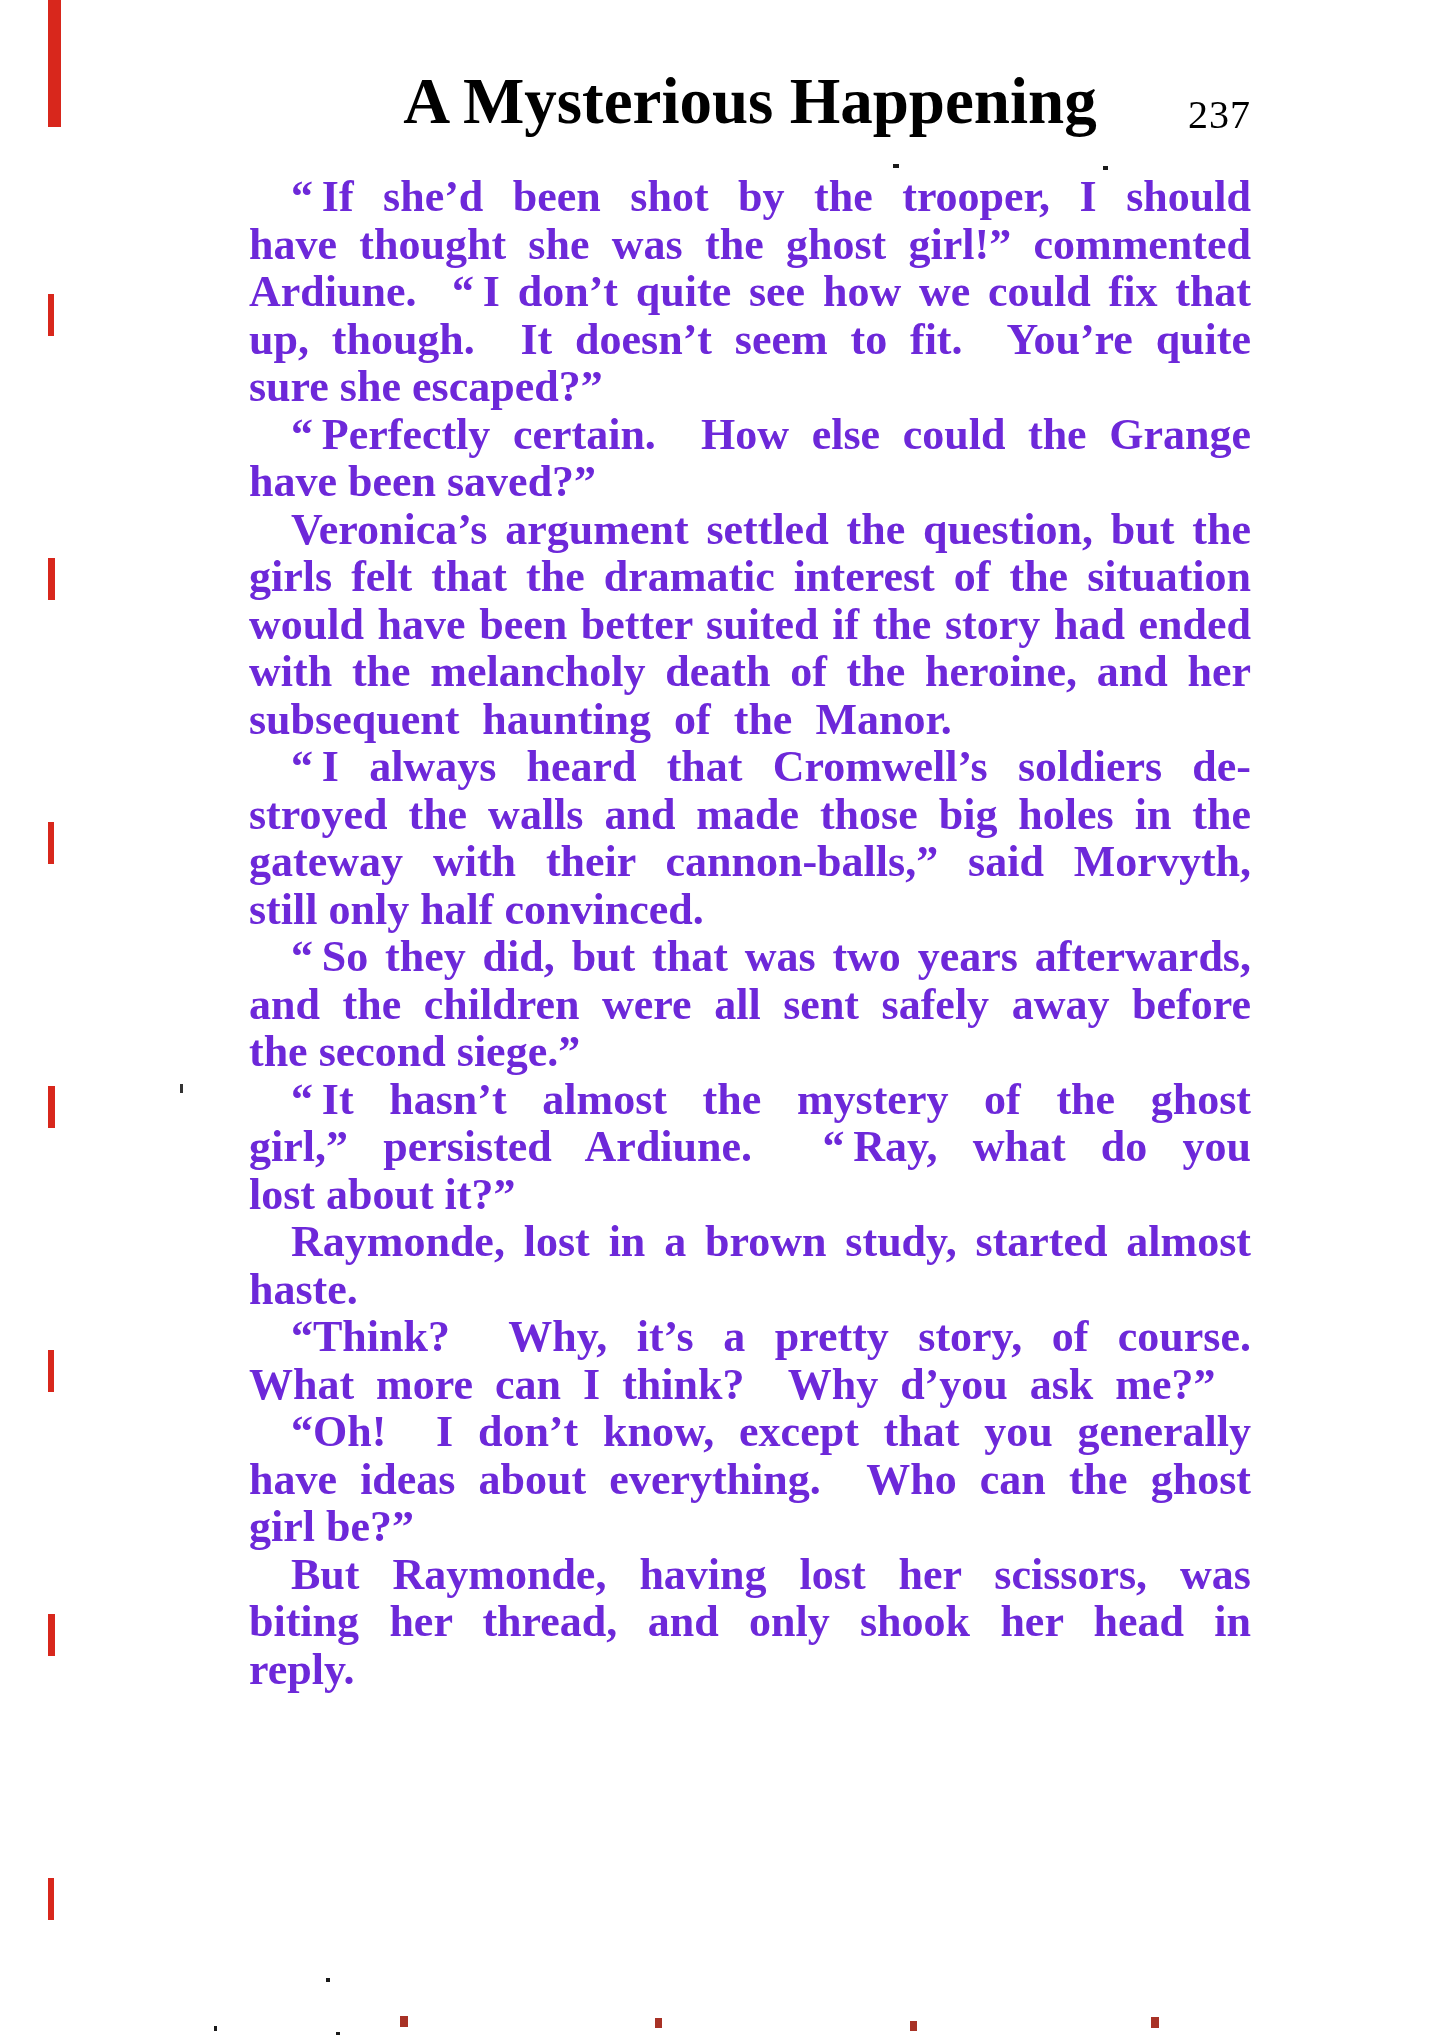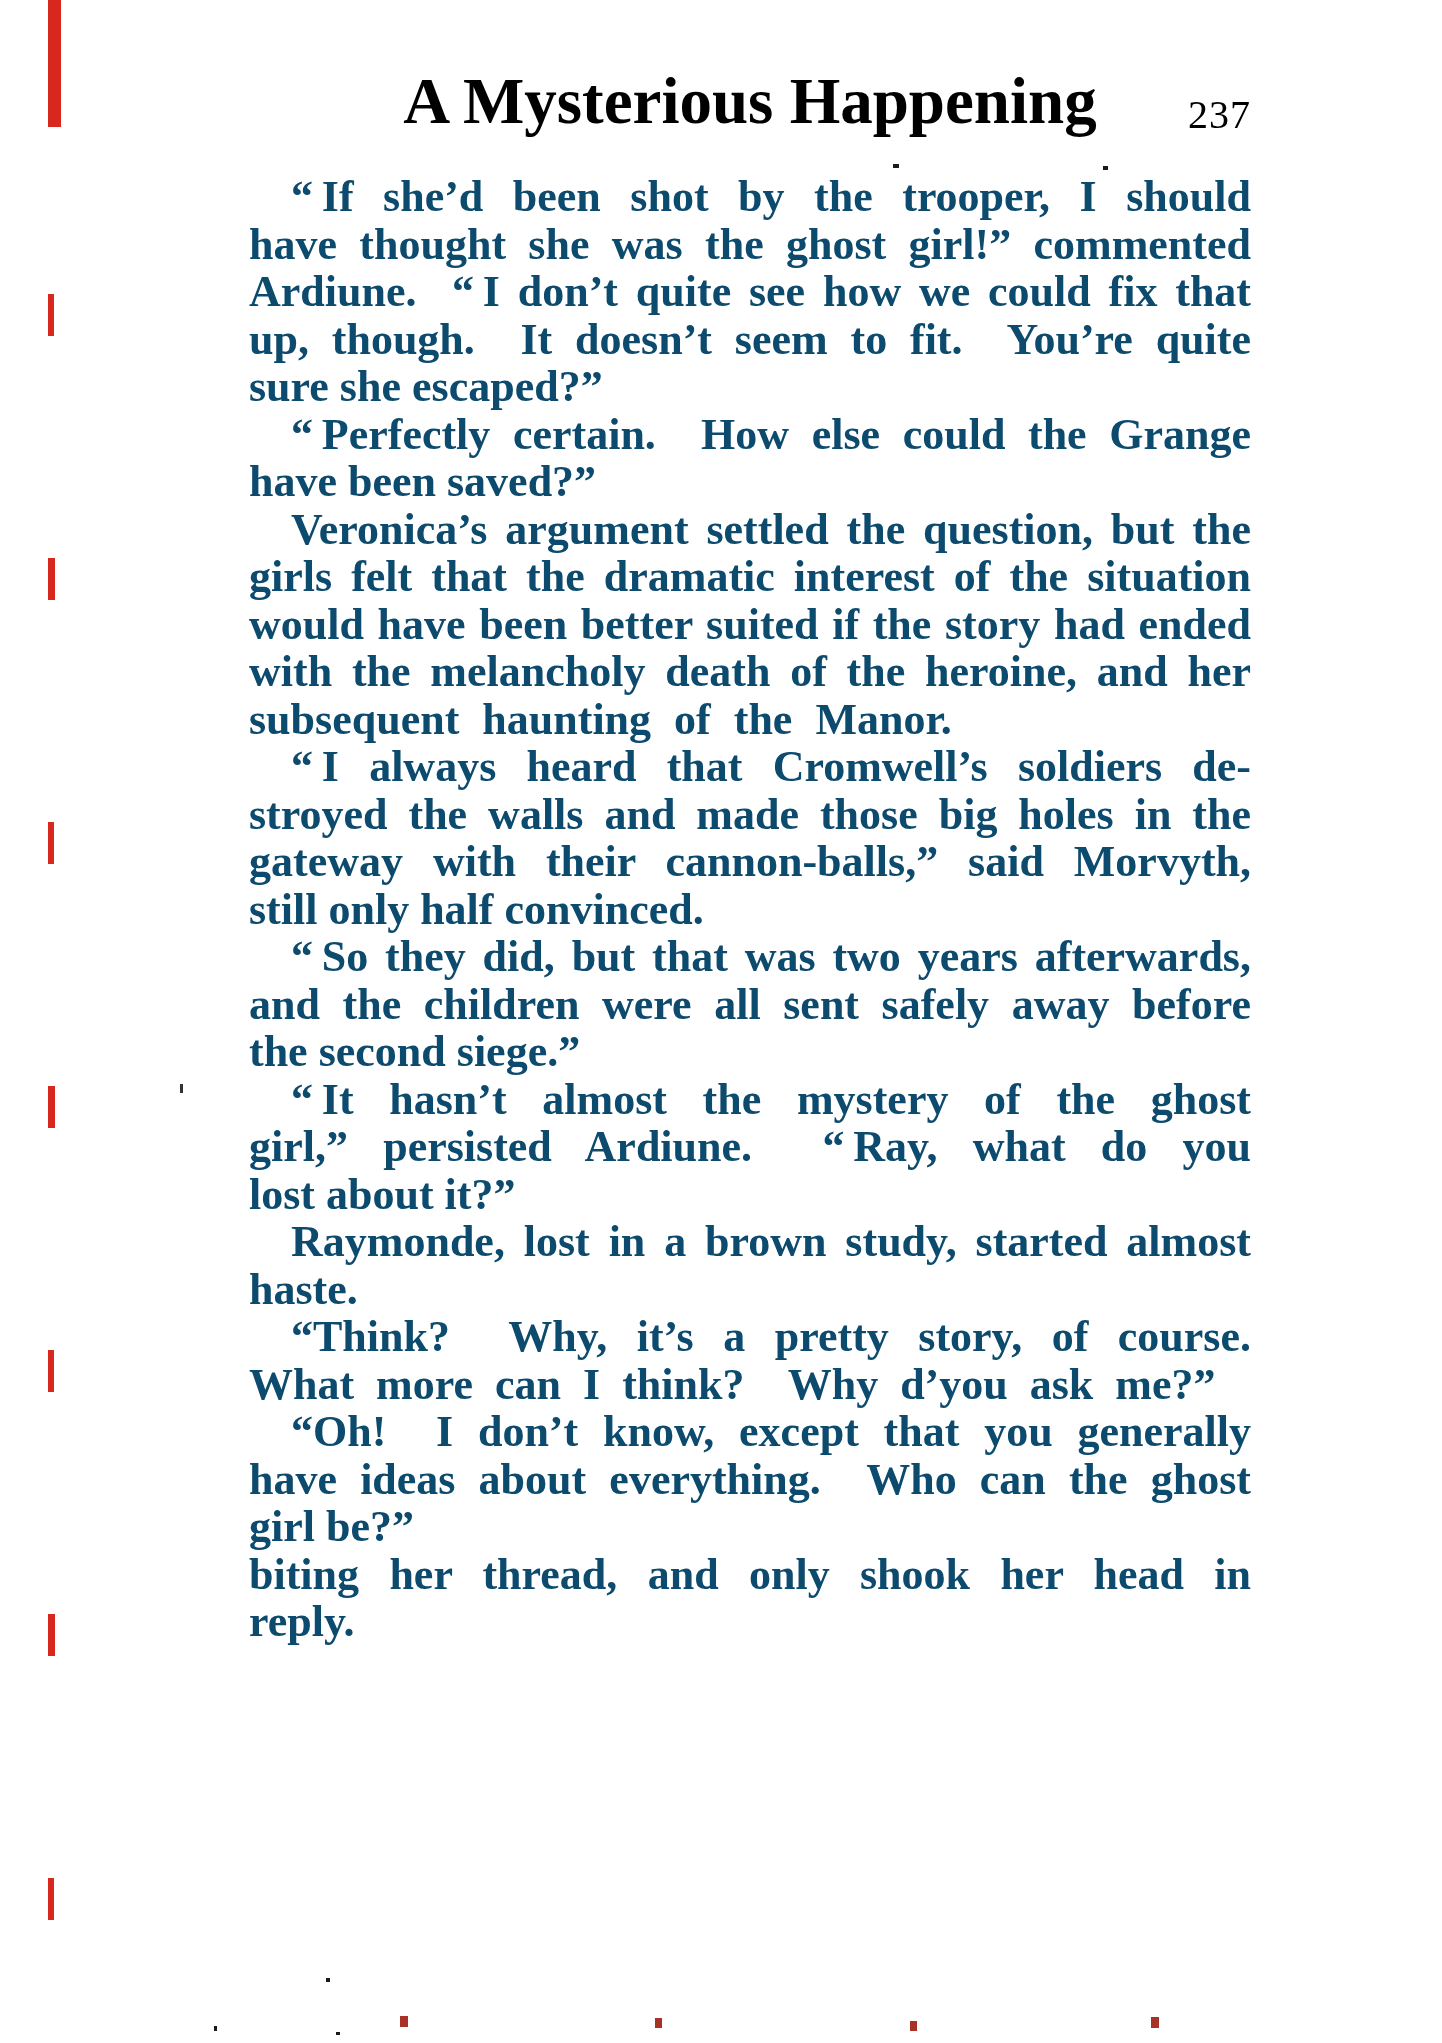--- a/index.html
+++ b/index.html
@@ -46,21 +46,21 @@
     font-feature-settings: "onum";
   }
   
   .body-text {
     position: absolute;
     left: 201px;
     top: 173px;
     width: 1002px;
     font-size: 44px;
     font-weight: bold;
-    color: #0c4a6e;
+    color: #6d28d9;
   }
   .line {
     height: 47.5px;
     line-height: 47.5px;
     text-align: justify;
     text-align-last: justify;
     white-space: pre-wrap;
     overflow: hidden;
   }
   .line.end { text-align-last: left; }
@@ -102,20 +102,21 @@
       <div class="line indent">“ It hasn’t almost the mystery of the ghost</div>
       <div class="line">girl,” persisted Ardiune.  “ Ray, what do you</div>
       <div class="line end">lost about it?”</div>
       <div class="line indent">Raymonde, lost in a brown study, started almost</div>
       <div class="line end">haste.</div>
       <div class="line indent">“Think?  Why, it’s a pretty story, of course.</div>
       <div class="line end" style="word-spacing: 11px;">What more can I think?  Why d’you ask me?”</div>
       <div class="line indent">“Oh!  I don’t know, except that you generally</div>
       <div class="line">have ideas about everything.  Who can the ghost</div>
       <div class="line end">girl be?”</div>
+      <div class="line indent">But Raymonde, having lost her scissors, was</div>
       <div class="line">biting her thread, and only shook her head in</div>
       <div class="line end">reply.</div>
     </div>
 
   <div class="artifacts" id="artifacts">
       <div class="mark" style="left: 0px; top: 0px; width: 13px; height: 127px; background: rgb(216, 39, 28);"></div>
       <div class="mark" style="left: 0px; top: 294px; width: 6px; height: 42px; background: rgb(216, 39, 28);"></div>
       <div class="mark" style="left: 0px; top: 558px; width: 7px; height: 42px; background: rgb(216, 39, 28);"></div>
       <div class="mark" style="left: 0px; top: 822px; width: 6px; height: 42px; background: rgb(216, 39, 28);"></div>
       <div class="mark" style="left: 0px; top: 1086px; width: 7px; height: 42px; background: rgb(216, 39, 28);"></div>

